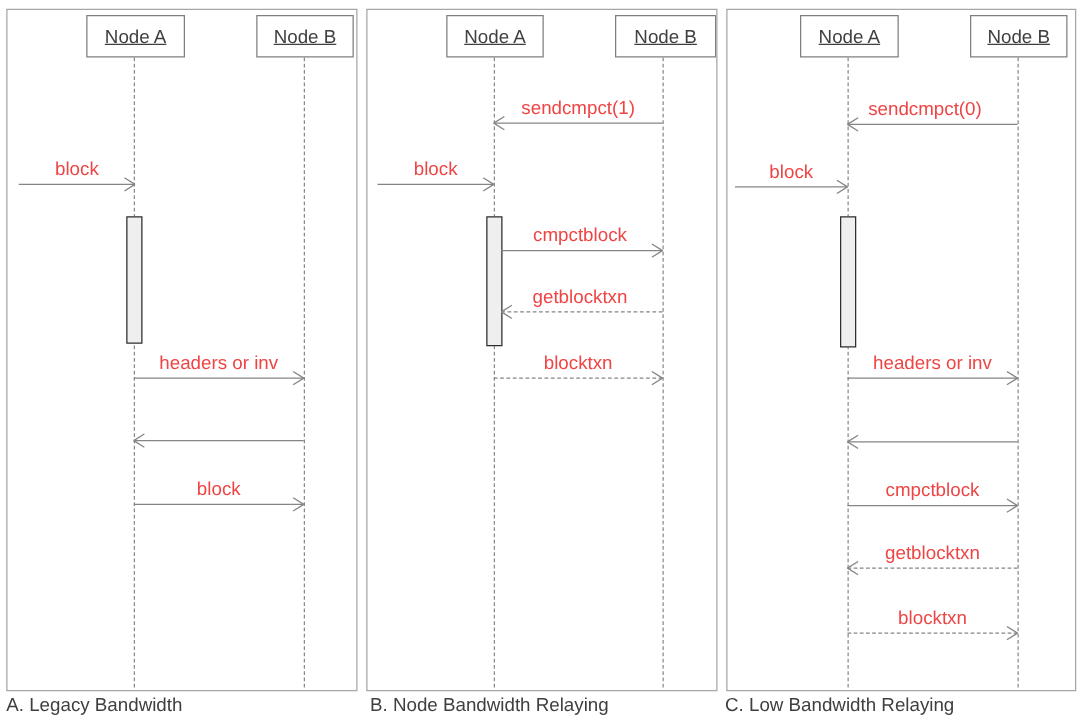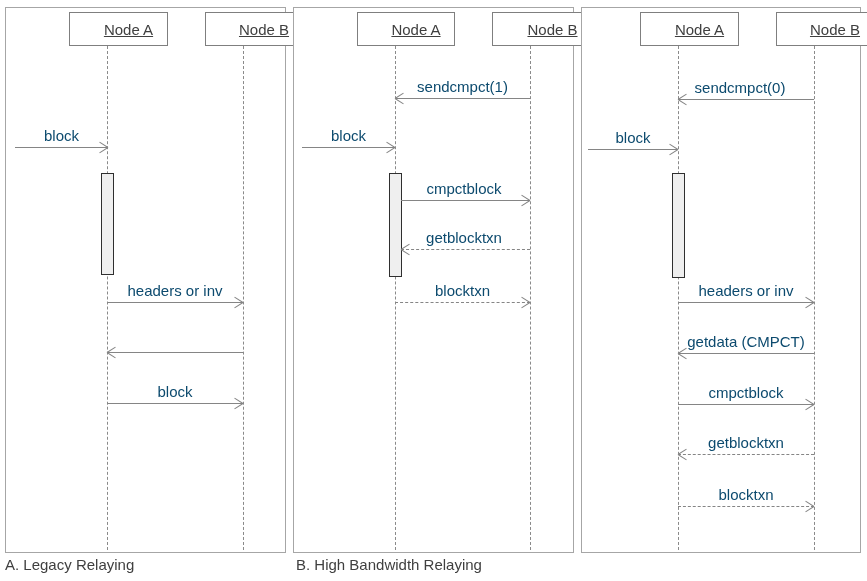--- a/index.html
+++ b/index.html
@@ -2,37 +2,37 @@
 <html><head>
 <meta charset="utf-8">
 <style>
   html,body{margin:0;padding:0;background:#fff;}
   #page{position:relative;width:867px;height:581px;background:#ffffff;
         font-family:"Liberation Sans", sans-serif;color:#404040;overflow:hidden;}
 
   .panel{position:absolute;top:7px;height:544px;border:1px solid #a6a6a6;background:#ffffff;}
 
   .actor{position:absolute;top:4px;height:32px;border:1px solid #7f7f7f;background:#ffffff;
-         display:flex;align-items:center;justify-content:center;font-size:15px;color:#3f3f3f;padding-left:20px;}
+         display:flex;align-items:center;justify-content:center;font-size:15px;color:#3f3f3f;}
   .actor span{text-decoration:underline;}
 
   .lifeline{position:absolute;top:38px;height:504px;width:0;border-left:1px dashed #8a8a8a;}
 
   .activation{position:absolute;width:11px;background:#efefef;border:1px solid #2f2f2f;}
 
   .line{position:absolute;height:0;border-top:1px solid #858585;}
   .line.dashed{border-top-style:dashed;}
   .line::before,.line::after{content:"";position:absolute;width:10px;height:1px;background:#858585;top:-1px;}
   .line.ar::before{right:0;transform-origin:100% 50%;transform:rotate(32deg);}
   .line.ar::after {right:0;transform-origin:100% 50%;transform:rotate(-32deg);}
   .line.al::before{left:0;transform-origin:0 50%;transform:rotate(-32deg);}
   .line.al::after {left:0;transform-origin:0 50%;transform:rotate(32deg);}
 
   .mlabel{position:absolute;height:19px;line-height:19px;text-align:center;
-          font-size:15px;color:#0c4a6e;white-space:nowrap;}
+          font-size:15px;color:#ef4444;white-space:nowrap;}
 
   .caption{position:absolute;top:556px;font-size:15px;color:#3f3f3f;white-space:nowrap;}
 </style>
 </head>
 <body>
 
 <div id="page">
 
   <div class="panel" style="left:5px;width:279px;">
     <div class="actor" style="left:63px;width:77px;">
@@ -49,21 +49,21 @@
     <div class="line ar" style="left:9px;width:93px;top:139px;"></div>
 
     <div class="mlabel" style="left:101px;width:136px;top:273px;">headers or inv</div>
     <div class="line ar" style="left:101px;width:136px;top:294px;"></div>
 
     <div class="line al" style="left:101px;width:136px;top:344px;"></div>
 
     <div class="mlabel" style="left:101px;width:136px;top:374px;">block</div>
     <div class="line ar" style="left:101px;width:136px;top:395px;"></div>
   </div>
-  <div class="caption" style="left:5px;">A. Legacy Relaying</div>
+  <div class="caption" style="left:5px;">A. Legacy Bandwidth</div>
 
   <div class="panel" style="left:293px;width:279px;">
     <div class="actor" style="left:63px;width:76px;">
       <span>Node A</span>
     </div>
     <div class="actor" style="left:198px;width:79px;">
       <span>Node B</span>
     </div>
     <div class="lifeline" style="left:101px;"></div>
     <div class="lifeline" style="left:236px;"></div>
@@ -77,21 +77,21 @@
 
     <div class="mlabel" style="left:104px;width:132px;top:171px;">cmpctblock</div>
     <div class="line ar" style="left:107px;width:129px;top:192px;"></div>
 
     <div class="mlabel" style="left:104px;width:132px;top:220px;">getblocktxn</div>
     <div class="line al dashed" style="left:107px;width:129px;top:241px;"></div>
 
     <div class="mlabel" style="left:101px;width:135px;top:273px;">blocktxn</div>
     <div class="line ar dashed" style="left:101px;width:135px;top:294px;"></div>
   </div>
-  <div class="caption" style="left:296px;">B. High Bandwidth Relaying</div>
+  <div class="caption" style="left:296px;">B. Node Bandwidth Relaying</div>
 
   <div class="panel" style="left:581px;width:278px;">
     <div class="actor" style="left:58px;width:77px;">
       <span>Node A</span>
     </div>
     <div class="actor" style="left:194px;width:76px;">
       <span>Node B</span>
     </div>
     <div class="lifeline" style="left:96px;"></div>
     <div class="lifeline" style="left:232px;"></div>
@@ -99,26 +99,26 @@
 
     <div class="mlabel" style="left:90px;width:136px;top:70px;">sendcmpct(0)</div>
     <div class="line al" style="left:96px;width:136px;top:91px;"></div>
 
     <div class="mlabel" style="left:6px;width:90px;top:120px;">block</div>
     <div class="line ar" style="left:6px;width:90px;top:141px;"></div>
 
     <div class="mlabel" style="left:96px;width:136px;top:273px;">headers or inv</div>
     <div class="line ar" style="left:96px;width:136px;top:294px;"></div>
 
-    <div class="mlabel" style="left:96px;width:136px;top:324px;">getdata (CMPCT)</div>
     <div class="line al" style="left:96px;width:136px;top:345px;"></div>
 
     <div class="mlabel" style="left:96px;width:136px;top:375px;">cmpctblock</div>
     <div class="line ar" style="left:96px;width:136px;top:396px;"></div>
 
     <div class="mlabel" style="left:96px;width:136px;top:425px;">getblocktxn</div>
     <div class="line al dashed" style="left:96px;width:136px;top:446px;"></div>
 
     <div class="mlabel" style="left:96px;width:136px;top:477px;">blocktxn</div>
     <div class="line ar dashed" style="left:96px;width:136px;top:498px;"></div>
   </div>
+  <div class="caption" style="left:580px;">C. Low Bandwidth Relaying</div>
 
 </div>
 
 </body></html>

